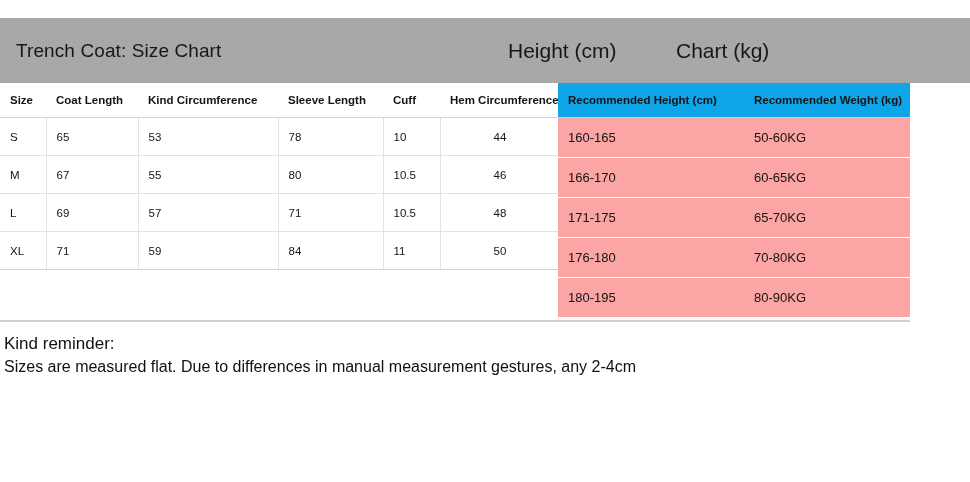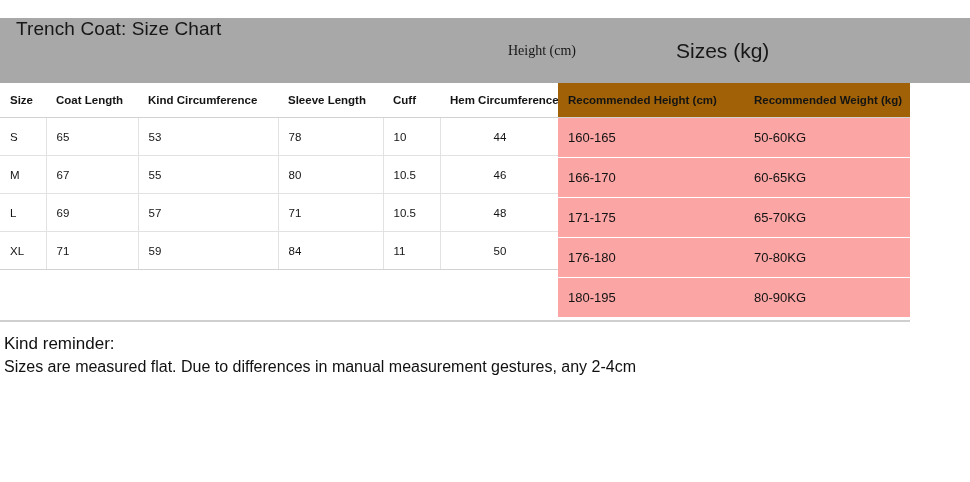--- a/index.html
+++ b/index.html
@@ -24,37 +24,37 @@
 
   
   .header-band {
     position: absolute;
     left: 0;
     top: 18px;
     width: 910px;
     height: 65px;
     background: #a8a8a8;
     display: flex;
+    align-items: center;
   }
   .header-title {
     margin-left: 16px;
     font-size: 19px;
     color: #171717;
     letter-spacing: 0.1px;
     white-space: nowrap;
   }
   .header-metric-1 {
     position: absolute;
     left: 508px;
     top: 50%;
     transform: translateY(-50%);
-    font-size: 14px;
+    font-size: 21px;
     color: #171717;
     white-space: nowrap;
-    font-family: Liberation Serif, serif;
   }
   .header-metric-2 {
     position: absolute;
     left: 676px;
     top: 50%;
     transform: translateY(-50%);
     font-size: 21px;
     color: #171717;
     white-space: nowrap;
   }
@@ -112,21 +112,21 @@
     top: 0;
     width: 352px;
     background: #ffffff;
   }
   .rec-table th {
     font-size: 11.5px;
     font-weight: bold;
     color: #141414;
     text-align: left;
     padding: 11px 8px 11px 10px;
-    background: #a16207;
+    background: #0ea5e9;
     white-space: nowrap;
     border-bottom: 1px solid #d2d2d2;
   }
   .rec-table td {
     font-size: 13px;
     color: #141414;
     text-align: left;
     padding: 12px 8px 12px 10px;
     background: #fca5a5;
     height: 38px;
@@ -182,21 +182,21 @@
 <body>
 
 <div class="sheet">
 
   <div class="right-filler-top"></div>
   <div class="right-filler-body"></div>
 
   <div class="header-band">
     <div class="header-title">Trench Coat: Size Chart</div>
     <div class="header-metric-1">Height (cm)</div>
-    <div class="header-metric-2">Sizes (kg)</div>
+    <div class="header-metric-2">Chart (kg)</div>
   </div>
 
   <div class="tables">
 
     <table class="main-table">
       <colgroup>
         <col style="width:46px">
         <col style="width:92px">
         <col style="width:140px">
         <col style="width:105px">

